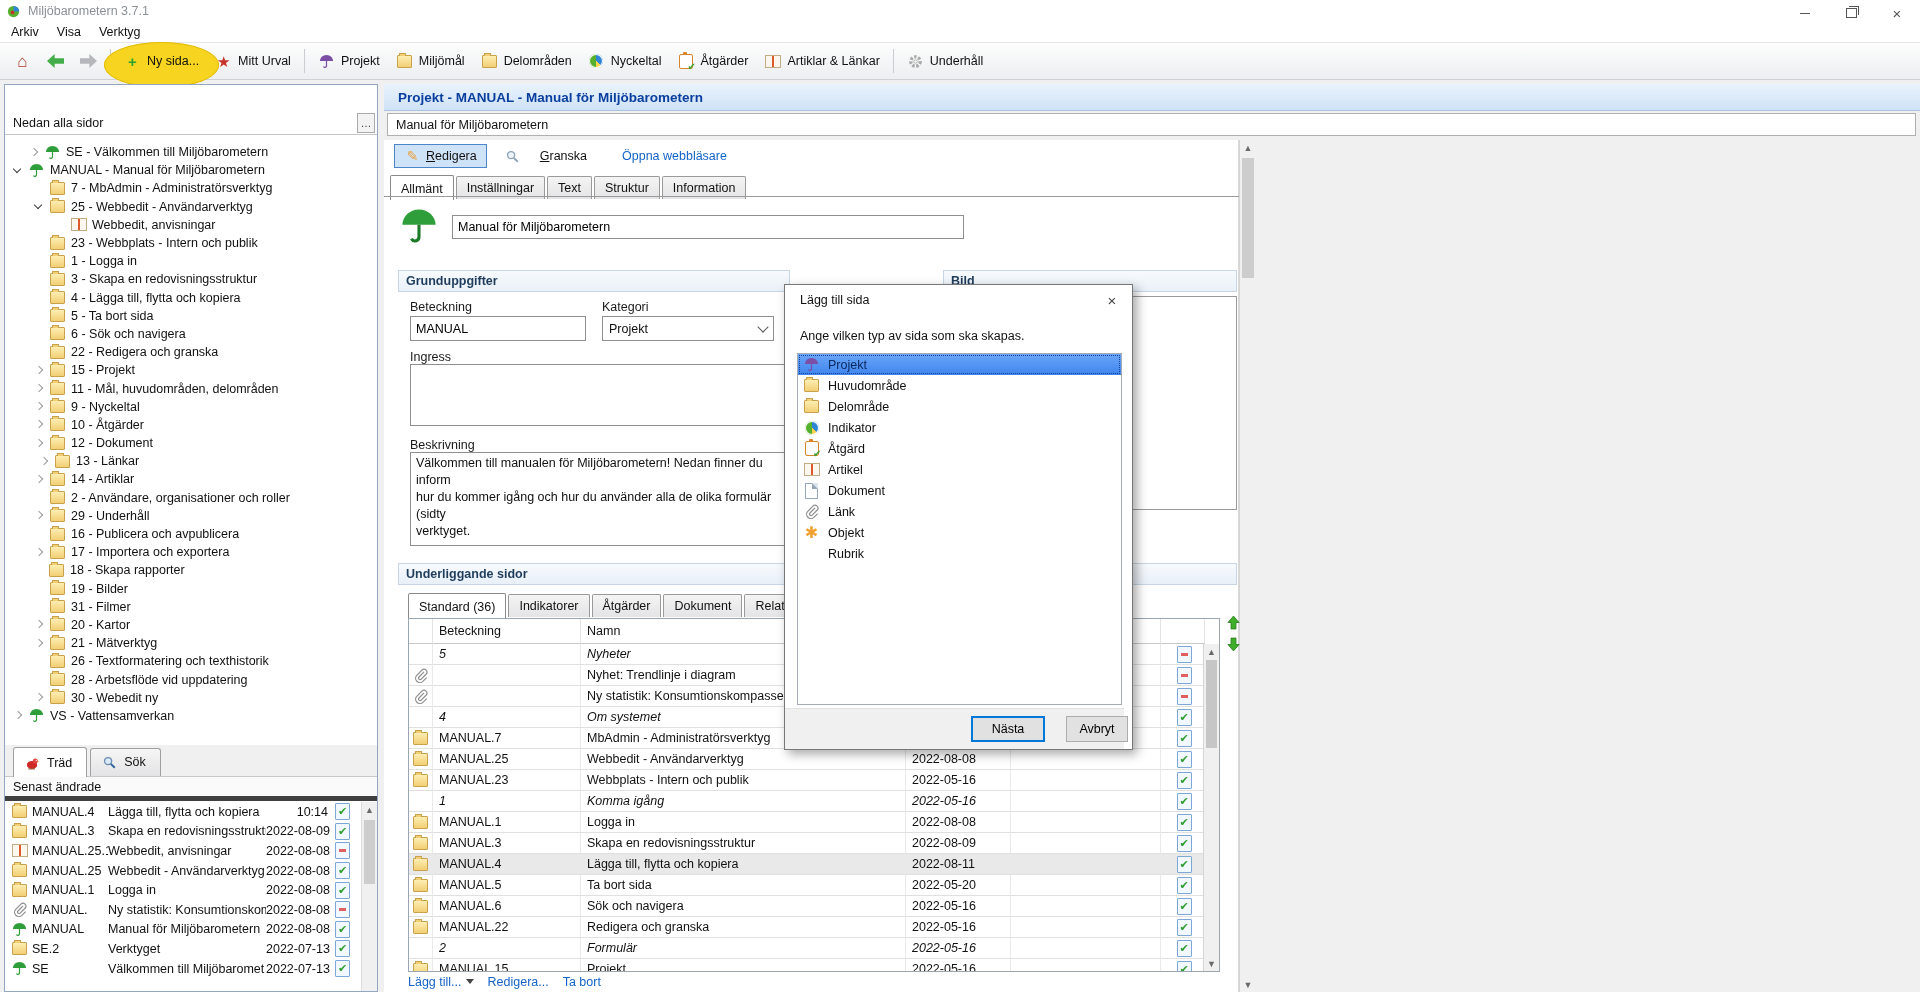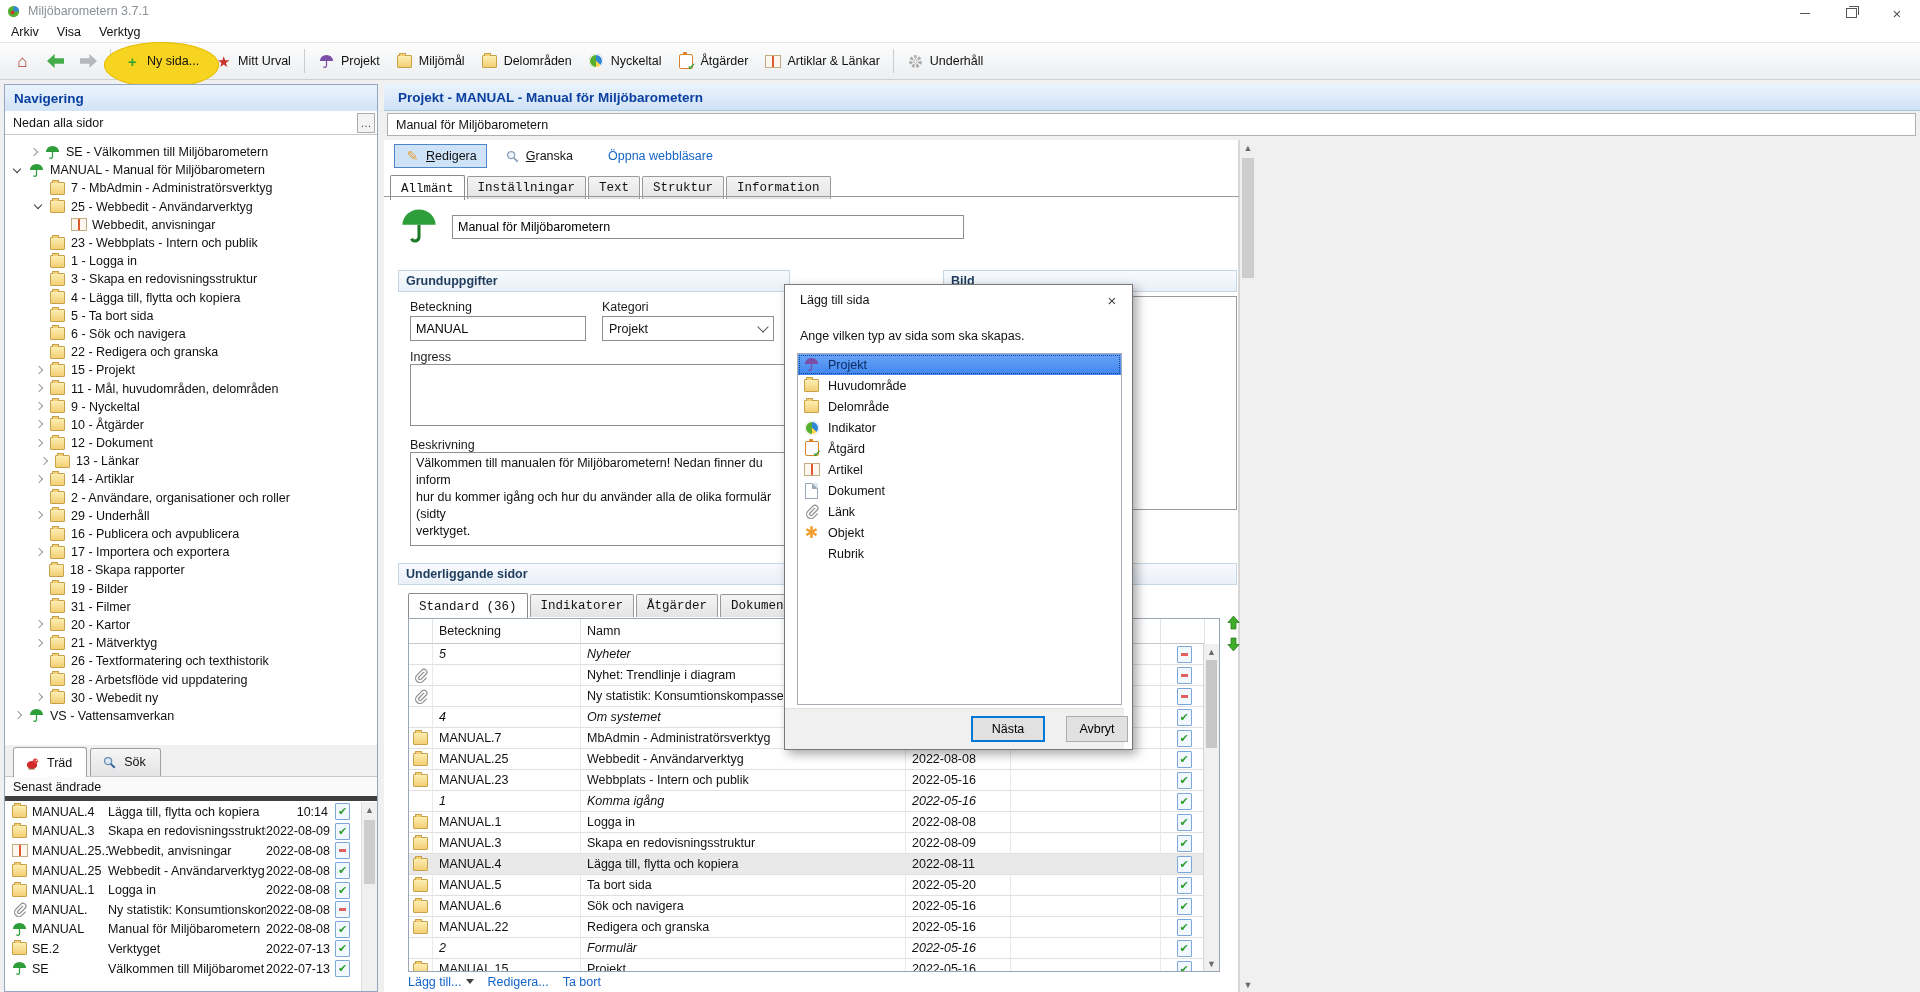--- a/index.html
+++ b/index.html
@@ -82,25 +82,25 @@
   #main-header{position:absolute;left:0;top:0;right:0;height:26px;background:linear-gradient(#eaf3fd,#cfe2f6);
                border-bottom:1px solid #a9c4e0;display:flex;align-items:center;padding-left:14px;
                font-weight:bold;font-size:13.5px;color:#0a3f9f;}
   #breadcrumb{position:absolute;left:3px;top:29px;right:4px;height:23px;background:#fff;border:1px solid #b0b0b0;
               display:flex;align-items:center;padding-left:8px;box-sizing:border-box;}
   #content-white{position:absolute;left:0;top:56px;width:855px;bottom:0;background:#fff;border-right:1px solid #d9d9d9;box-sizing:border-box;}
   #main-scroll{position:absolute;left:855px;top:56px;width:17px;bottom:0;background:#f0f0f0;border-left:1px solid #d5d5d5;box-sizing:border-box;}
   #main-scroll .thumb{position:absolute;left:2px;right:2px;top:18px;height:120px;background:#cdcdcd;}
   #action-row{position:absolute;left:10px;top:60px;display:flex;align-items:center;gap:8px;}
   #edit-btn{display:flex;align-items:center;gap:5px;padding:3px 9px;background:#cfe3f8;border:1px solid #4c85c8;}
-  #preview-btn{display:flex;align-items:center;gap:5px;padding:3px 9px;}
+  #preview-btn{display:flex;align-items:center;gap:19px;padding:3px 9px;}
   #open-browser{color:#1464c8;margin-left:18px;}
   .mn::first-letter{text-decoration:underline;}
   #main-tabs{position:absolute;left:6px;top:90px;display:flex;align-items:flex-end;}
-  .mtab{padding:4px 10px;border:1px solid #9a9a9a;border-bottom:none;border-radius:2px 2px 0 0;background:linear-gradient(#f4f4f4,#e4e4e6);margin-right:2px;font-family:Liberation Mono, monospace;}
+  .mtab{padding:4px 10px;border:1px solid #9a9a9a;border-bottom:none;border-radius:2px 2px 0 0;background:linear-gradient(#f4f4f4,#e4e4e6);margin-right:2px;}
   .mtab.active{background:#fff;position:relative;top:1px;padding-top:6px;border-color:#8a8a8a;}
   #tab-line{position:absolute;left:0;top:112px;width:855px;height:1px;background:#9a9a9a;}
   #page-icon{position:absolute;left:14px;top:122px;}
   #page-name{position:absolute;left:68px;top:131px;width:500px;height:22px;border:1px solid #8f8f8f;font:inherit;padding:0 5px;}
   .section-hd{position:absolute;height:22px;background:linear-gradient(#f7fafd,#e9f0f8);border:1px solid #c8d5e4;
               box-sizing:border-box;display:flex;align-items:center;padding-left:7px;font-weight:bold;color:#1f3c5c;}
   .fld-label{position:absolute;color:#1a1a1a;}
   .fld-input{position:absolute;border:1px solid #8f8f8f;background:#fff;font:inherit;padding:0 5px;box-sizing:border-box;}
   #kategori-combo{display:flex;align-items:center;justify-content:space-between;padding:0 6px;}
   .combo-chev{width:7px;height:7px;border-right:1.6px solid #5a5a5a;border-bottom:1.6px solid #5a5a5a;transform:rotate(45deg);margin-top:-4px;}
@@ -245,23 +245,20 @@
           <svg class="sv" viewBox="0 0 16 16">
             <circle cx="8" cy="8" r="5" fill="none" stroke="#a9a9a9" stroke-width="3.6" stroke-dasharray="2.6 1.7"></circle>
             <circle cx="8" cy="8" r="1.8" fill="#fff" stroke="#a9a9a9"></circle>
           </svg>
         </span>
         <span class="tb-label">Underhåll</span>
       </div>
     </div>
 
   <div id="left-panel">
-    <div class="panel-header">
-      <span>Navigering</span>
-    </div>
     <div id="visa-bar">
       <span>Nedan alla sidor</span>
       <span id="visa-more">…</span>
     </div>
     <div id="tree">
         <div style="height:6px"></div>
         <div class="trow" style="padding-left:24px">
           <span class="exp collapsed"></span>
           <span class="ic">
             <svg class="sv" viewBox="0 0 16 16">

